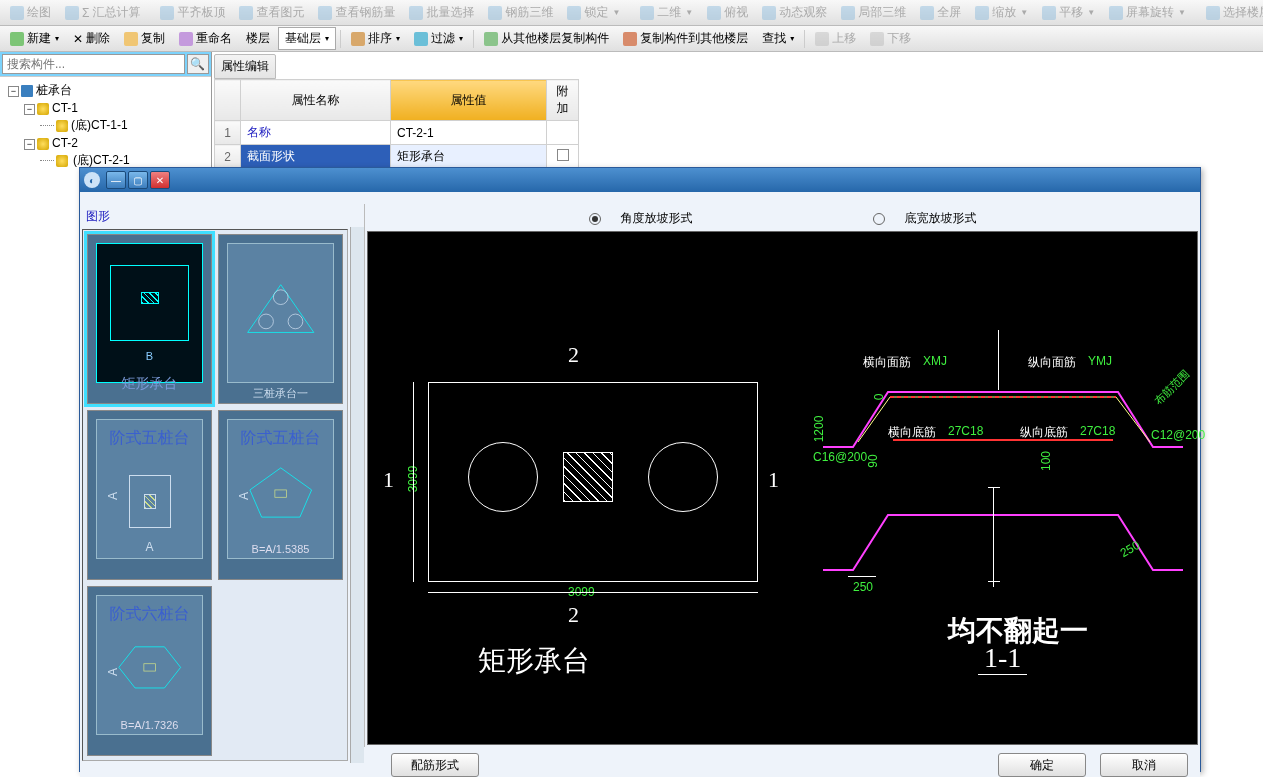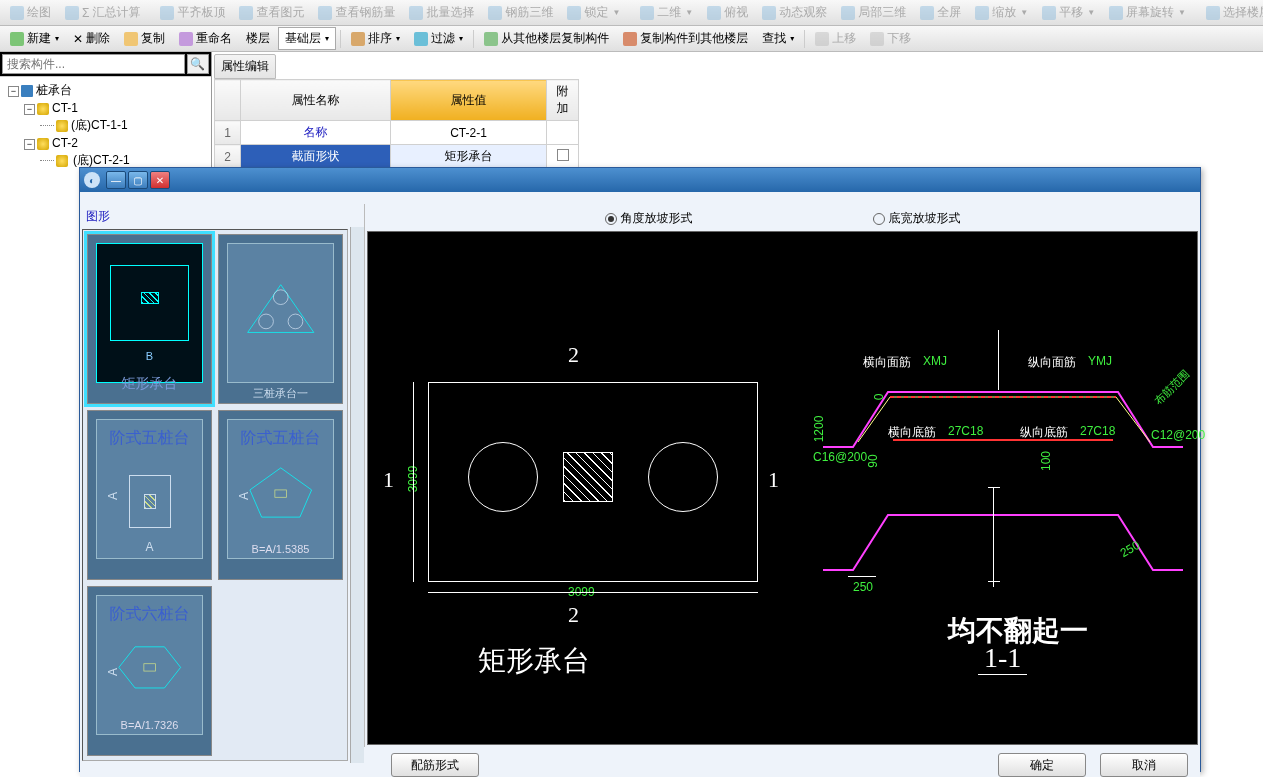--- a/index.html
+++ b/index.html
@@ -17,37 +17,37 @@
 .icon-rename { background: #c49add; }
 .icon-sort { background: #d8a86b; }
 .icon-filter { background: #6bbfd8; }
 .icon-copy2 { background: #8bc48b; }
 .icon-copy3 { background: #d88b6b; }
 .icon-up { background: #aaa; }
 .icon-down { background: #aaa; }
 
 .content-area { display: flex; height: calc(100% - 52px); }
 .left-panel { width: 212px; background: #fff; border-right: 1px solid #999; display: flex; flex-direction: column; }
-.search-bar { display: flex; padding: 2px; gap: 2px; background: #000000; border-bottom: 1px solid #ccc; }
+.search-bar { display: flex; padding: 2px; gap: 2px; background: #7dd3fc; border-bottom: 1px solid #ccc; }
 .search-input { flex: 1; border: 1px solid #999; padding: 2px 4px; }
 .search-btn { width: 22px; height: 20px; border: 1px solid #999; background: #f0f0f0; cursor: pointer; display: flex; align-items: center; justify-content: center; }
 .tree { padding: 4px; }
 .tree-item { padding: 1px 0 1px 4px; white-space: nowrap; }
 .tree-toggle { display: inline-block; width: 11px; height: 11px; border: 1px solid #888; text-align: center; line-height: 9px; font-size: 9px; margin-right: 2px; cursor: pointer; background: #fff; }
 .tree-icon { display: inline-block; width: 12px; height: 12px; margin-right: 3px; vertical-align: middle; }
 .tree-icon.yellow { background: radial-gradient(circle, #ffde5e, #d4a500); border-radius: 2px; }
 .tree-icon.cap { background: #3a7fbf; border-radius: 1px; }
 .tree-indent1 { padding-left: 20px; }
 .tree-indent2 { padding-left: 36px; }
 .dots { display:inline-block; width:14px; border-bottom:1px dotted #888; vertical-align:middle; margin-right:2px;}
 
 .right-panel { flex: 1; background: #fff; padding: 2px; }
 .prop-title { background: linear-gradient(#f4f4f4,#e4e4e4); padding: 3px 6px; border: 1px solid #bbb; display: inline-block; border-radius: 2px 2px 0 0; }
 .prop-table { border-collapse: collapse; width: 365px; }
-.prop-table th, .prop-table td { border: 1px solid #d0d0d0; padding: 3px 6px; text-align: center; height: 20px; }
+.prop-table th, .prop-table td { border: 1px solid #d0d0d0; padding: 3px 6px; text-align: left; height: 20px; }
 .prop-table th { background: linear-gradient(#fafafa,#e8e8e8); font-weight: normal; text-align: center; }
 .prop-table th.val { background: linear-gradient(#ffd980, #f0b020); }
 .prop-table .rownum { width: 26px; text-align: center; background: linear-gradient(#fafafa,#e8e8e8); color:#666; }
 .prop-table .name { width: 150px; color: #1a1abf; }
 .prop-table .name.sel { background: #2d5fb8; color: #fff; }
 .prop-table .val.sel { background: #e8f0ff; }
 .prop-table .attach { width: 32px; text-align: center; }
 .chk { display: inline-block; width: 12px; height: 12px; border: 1px solid #888; }
 
 
@@ -70,21 +70,21 @@
 .thumb-inner.cyan-bg { background: #001018; border:1px solid #0ff; }
 .thumb-label { position: absolute; bottom: 2px; left: 0; right: 0; text-align: center; font-size: 11px; color: #cde; }
 .thumb-label.inside { bottom: 10px; }
 .thumb-title { color:#3a5fcf; font-size:16px; text-align:center; padding-top:8px;}
 .dim-A { position:absolute; left:12px; top:50%; transform: rotate(-90deg); }
 .dim-B { position:absolute; bottom:4px; left:50%; transform: translateX(-50%);}
 .bottom-formula { position:absolute; bottom:3px; left:0; right:0; text-align:center; color:#dde; font-size:11px; }
 
 .preview-panel { flex: 1; display: flex; flex-direction: column; }
 .radio-bar { display: flex; justify-content: center; gap: 180px; padding: 6px 0 2px; background:#eef3fa; }
-.radio-opt { display: flex; align-items: center; gap: 4px; cursor: pointer; }
+.radio-opt { display: flex; align-items: center; gap: 20px; cursor: pointer; }
 .radio-dot { width: 12px; height: 12px; border: 1px solid #666; border-radius: 50%; display: inline-flex; align-items: center; justify-content: center; }
 .radio-dot.on::after { content: ''; width: 6px; height: 6px; background: #333; border-radius: 50%; }
 .canvas { flex: 1; background: #000; position: relative; border:1px solid #666; margin:2px; }
 
 .dlg-footer { height: 36px; display: flex; align-items: center; padding: 0 12px; gap: 14px; background:#eef3fa; }
 .dlg-footer .spacer { flex: 1; }
 .dlg-btn { min-width: 88px; height: 24px; border: 1px solid #888; background: linear-gradient(#fff,#e0e0e0); cursor: pointer; border-radius:3px; }
 
 
 .canvas .rect { position:absolute; border:1px solid #fff; }

